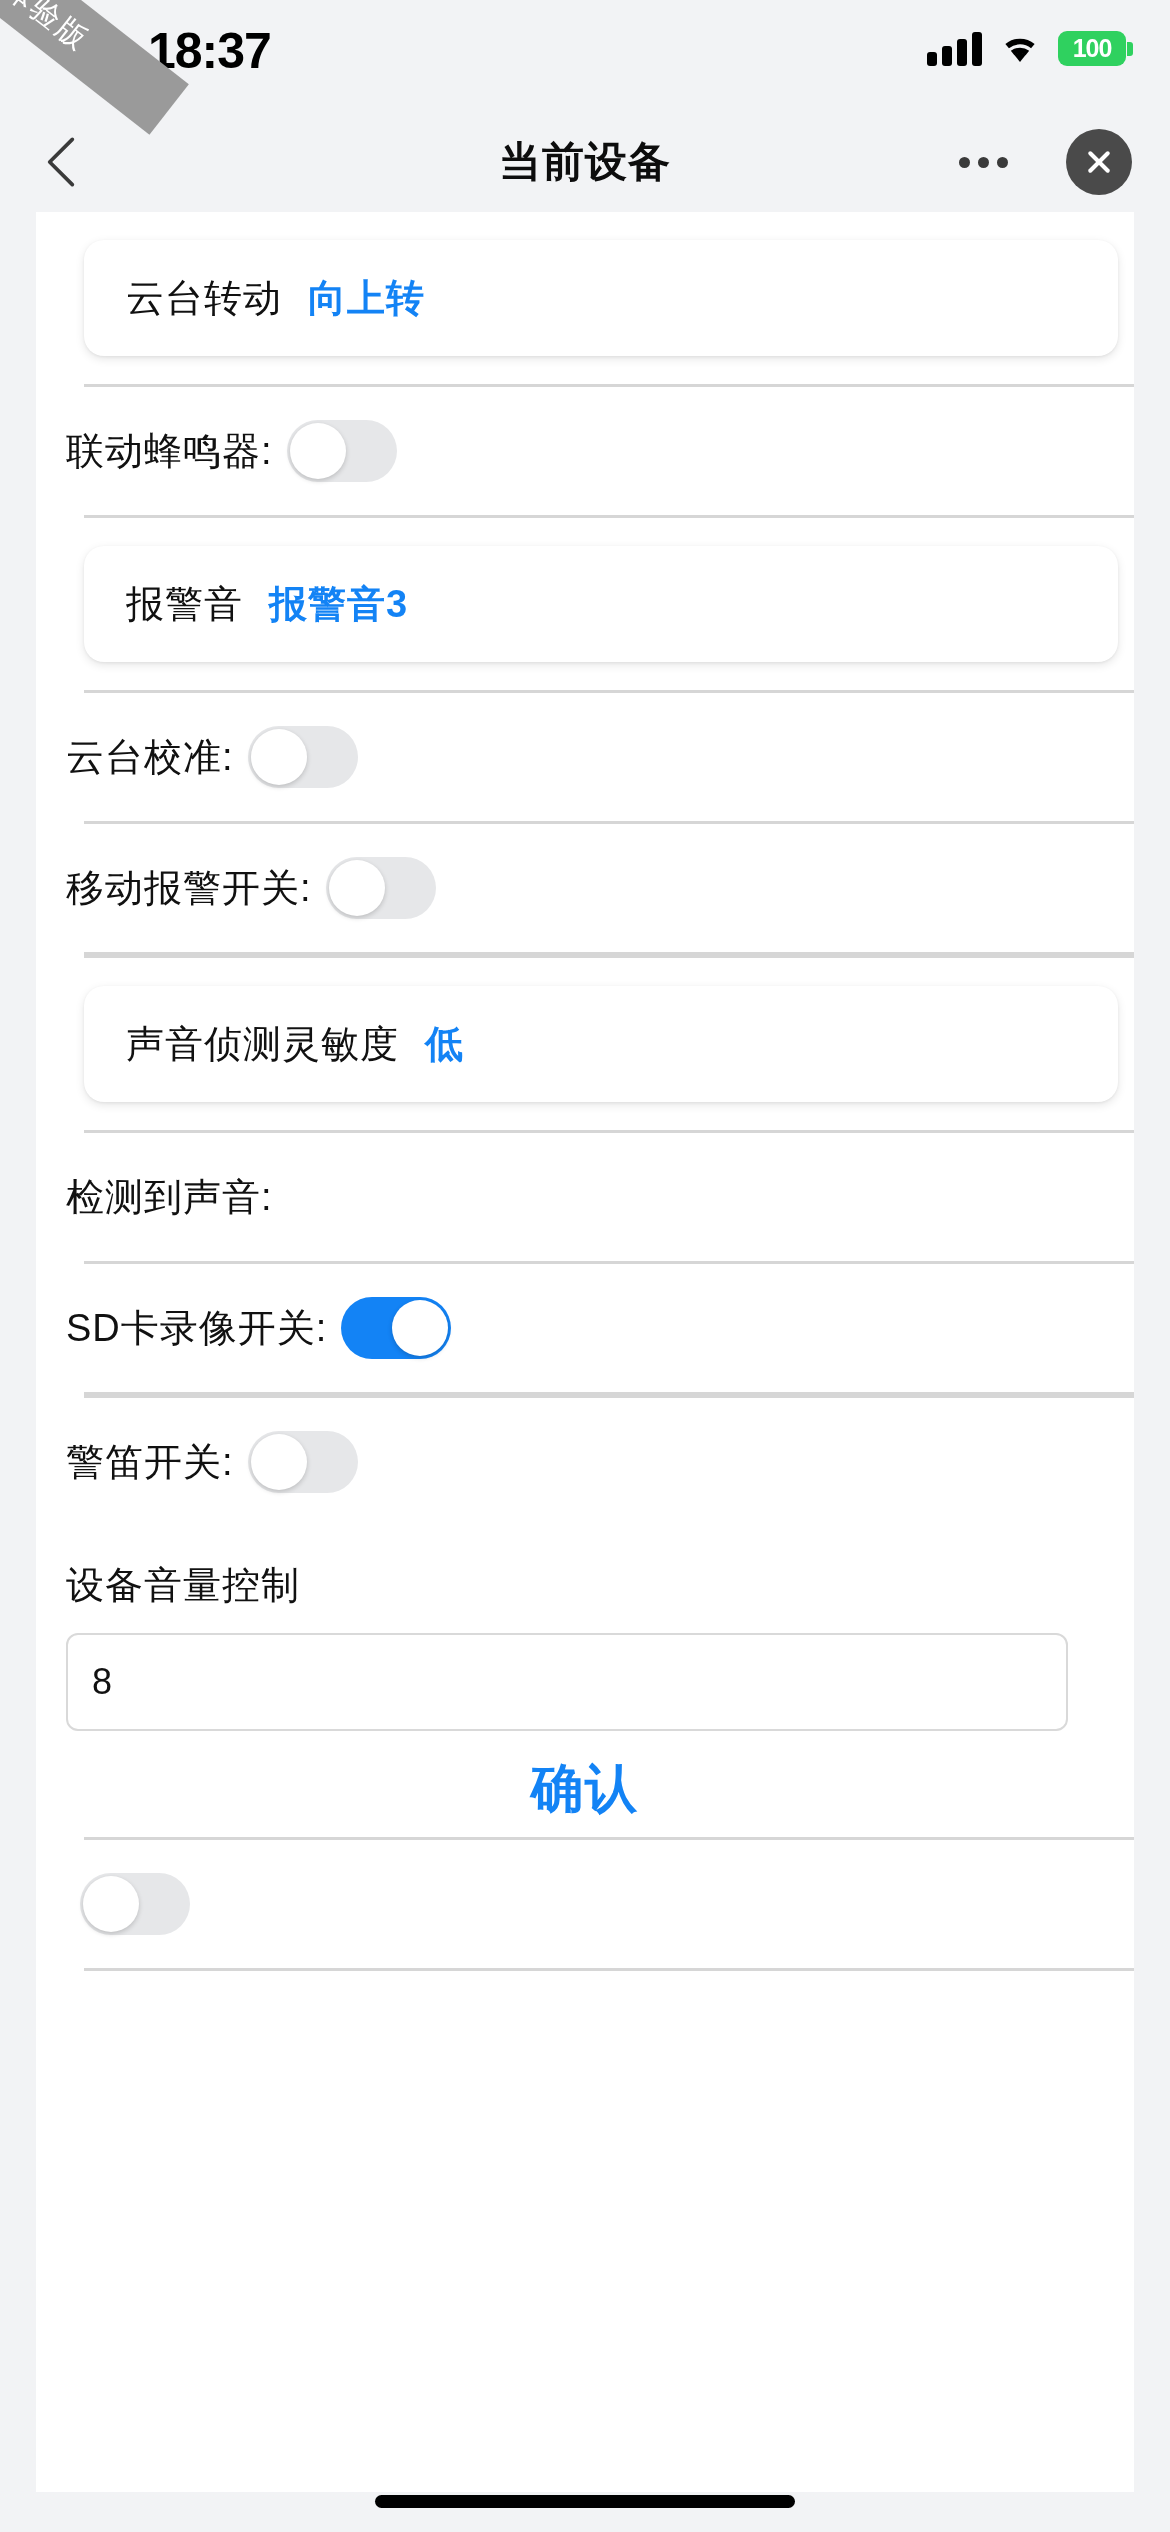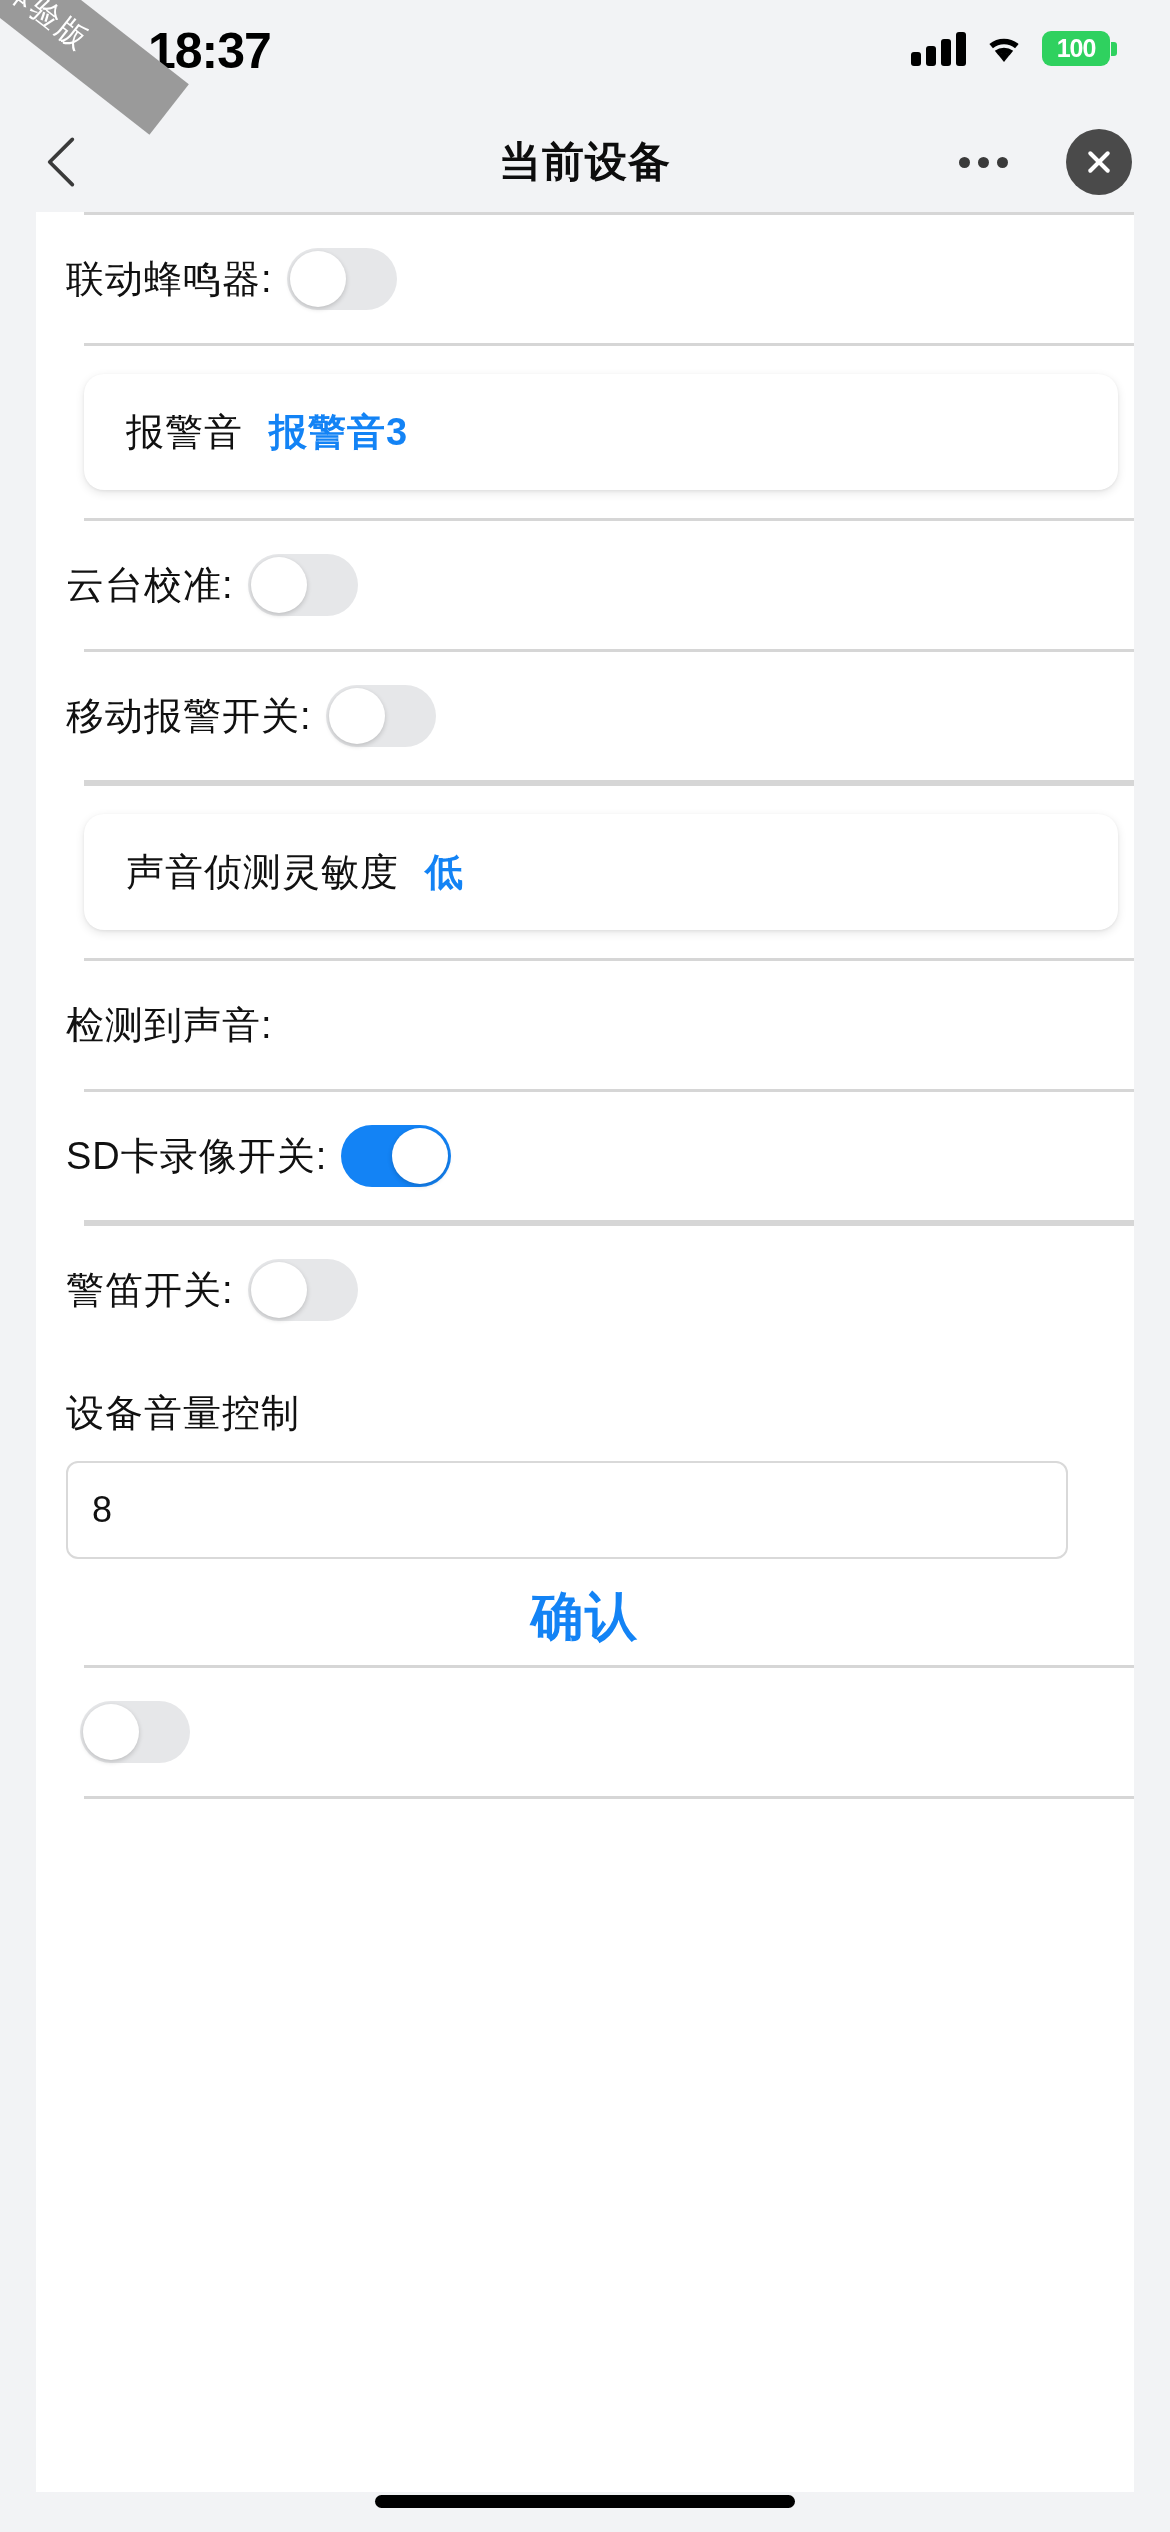--- a/index.html
+++ b/index.html
@@ -46,21 +46,21 @@
   .sb-time {
     position: absolute;
     left: 148px; top: 22px;
     font-size: 50px;
     font-weight: 700;
     color: #000;
     letter-spacing: -1px;
   }
   .sb-right {
     position: absolute;
-    right: 60px; top: 30px;
+    right: 44px; top: 30px;
     display: flex; align-items: center; gap: 17px;
   }
   .signal { display: flex; align-items: flex-end; gap: 5px; height: 36px; }
   .signal i { display:block; width: 10px; background: #000; border-radius: 3px; }
   .signal i:nth-child(1){ height: 14px; }
   .signal i:nth-child(2){ height: 20px; }
   .signal i:nth-child(3){ height: 27px; }
   .signal i:nth-child(4){ height: 34px; }
   .wifi { width: 42px; height: 34px; }
   .battery {
@@ -290,20 +290,24 @@
     <div class="nav-close">
       <svg viewBox="0 0 24 24">
         <line x1="5" y1="5" x2="19" y2="19" stroke="#fff" stroke-width="3.2" stroke-linecap="round"></line>
         <line x1="19" y1="5" x2="5" y2="19" stroke="#fff" stroke-width="3.2" stroke-linecap="round"></line>
       </svg>
     </div>
   </div>
 
   <div class="content">
     <div class="inner" id="rows-host">
+        <div class="card-row">
+          <span class="lbl">云台转动</span>
+          <span class="val">向上转</span>
+        </div>
         <div class="divider"></div>
         <div class="plain-row">
           <span class="lbl">联动蜂鸣器:</span>
           <div class="toggle">
             <div class="knob"></div>
           </div>
         </div>
         <div class="divider"></div>
         <div class="card-row">
           <span class="lbl">报警音</span>

